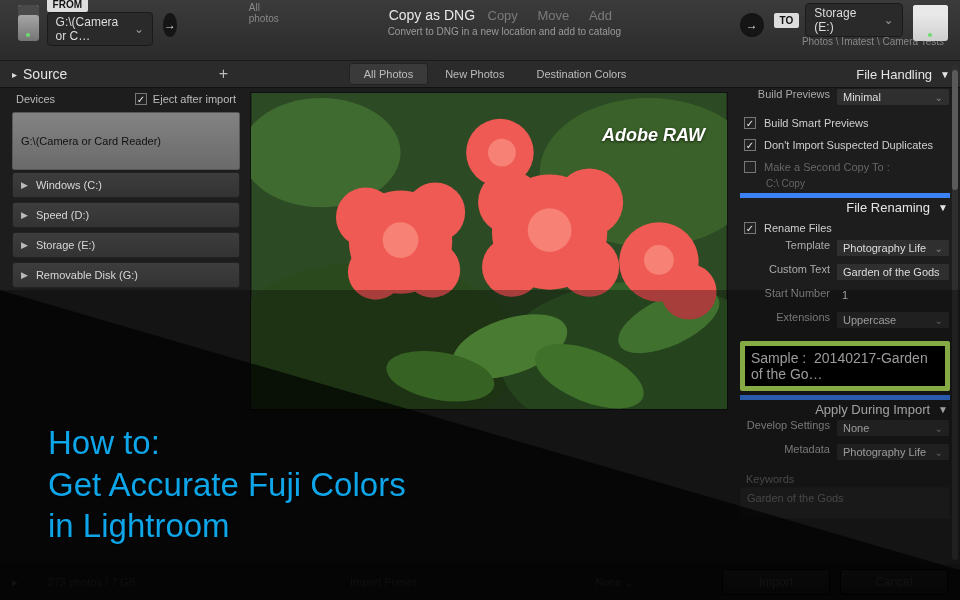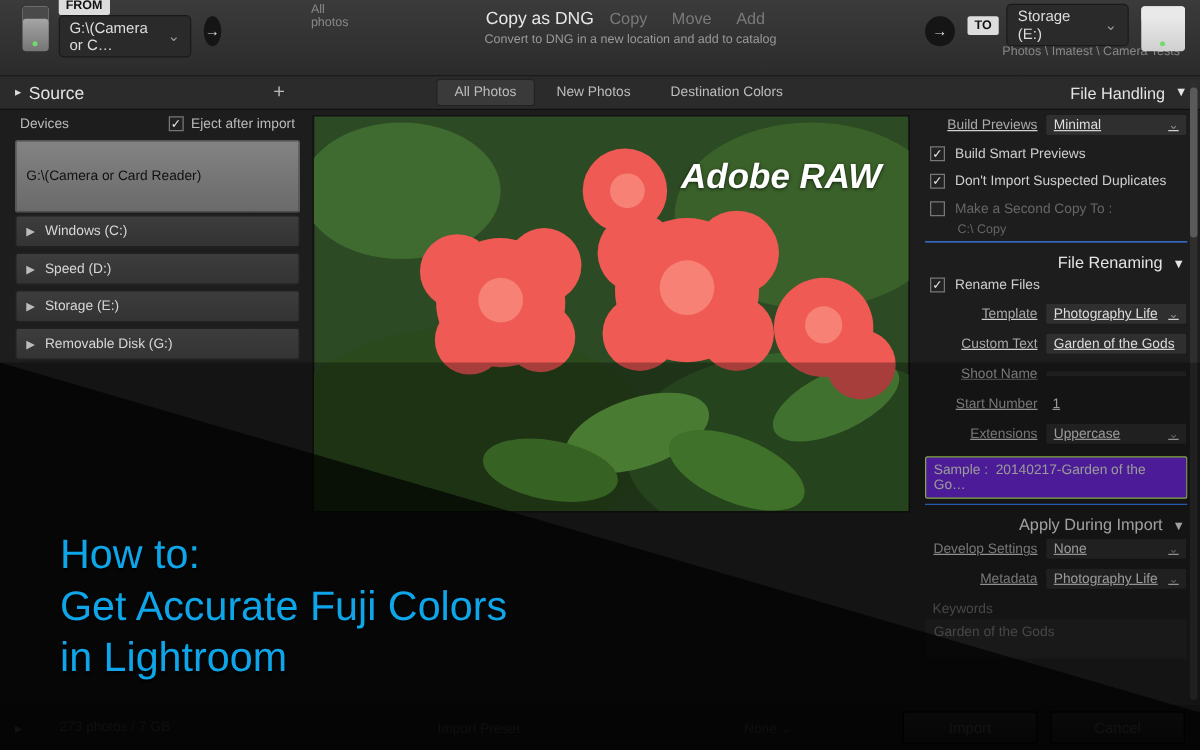--- a/index.html
+++ b/index.html
@@ -60,39 +60,39 @@
   .file-row { display:flex; align-items:center; height:26px; padding:0 8px;
               background:linear-gradient(#3d3d3d,#333333); border:1px solid #222; border-radius:3px;
               margin-bottom:4px; color:#d7d7d7; }
   .file-row .tri { margin-right:8px; color:#bbb; font-size:9px; }
 
   
   .preview { position:absolute; top:92px; left:250px; width:478px; height:318px;
              background:#1d1d1a; border:1px solid #111; overflow:hidden; }
   .flower-svg { width:100%; height:100%; display:block; }
   .raw-label { position:absolute; top:32px; right:22px; color:#fff; font-weight:700;
-               font-style:italic; font-size:28px; text-shadow:0 1px 3px #000a; pointer-events:none; }
+               font-style:italic; font-size:18px; text-shadow:0 1px 3px #000a; pointer-events:none; }
 
   
   .right-panel { position:absolute; top:88px; right:10px; width:210px; bottom:36px;
                  font-size:11px; color:#cfcfcf; overflow:hidden; }
-  .rp-line { display:flex; align-items:center; height:24px;text-decoration:underline; }
+  .rp-line { display:flex; align-items:flex-start; height:24px; }
   .rp-line .lab { flex:0 0 96px; text-align:right; padding-right:6px; color:#aaa; font-size:11px; }
   .rp-line .val { flex:1; background:#2f2f2f; border:1px solid #1c1c1c; border-radius:2px;
                   padding:2px 6px; color:#ddd; font-size:11px; display:flex; align-items:center; }
   .rp-line .val .dd { margin-left:auto; color:#888; font-size:10px; }
   .rp-line.plain .val { background:none; border:none; color:#ddd; }
   .rp-check { display:flex; align-items:center; height:22px; padding-left:4px; }
   .rp-check .chk { margin-right:8px; }
-  .rp-section-head { display:flex; align-items:flex-end; justify-content:flex-end; height:24px;
-                     font-size:13px; color:#e4e4e4; border-top:1px solid #3b82f6; margin-top:4px; padding-right:2px; }
+  .rp-section-head { display:flex; align-items:center; justify-content:flex-end; height:24px;
+                     font-size:13px; color:#e4e4e4; border-top:5px solid #3b82f6; margin-top:4px; padding-right:2px; }
   .rp-section-head .tri { margin-left:8px; font-size:10px; }
   .rp-dim { color:#666; }
-  .rp-sample { background:#6d28d9; border:1px solid #bef264; border-radius:2px; padding:4px 6px;
-               font-size:11px; color:#ddd; margin-top:6px; }
+  .rp-sample { background:#000000; border:5px solid #bef264; border-radius:2px; padding:4px 6px;
+               font-size:14px; color:#ddd; margin-top:6px; }
 
   .chkbox { width:12px; height:12px; border:1px solid #777; background:#222;
             display:inline-flex; align-items:center; justify-content:center; font-size:10px; color:#eee; }
 
   
   .bottombar { position:absolute; left:0; right:0; bottom:0; height:36px;
                background:#171717; display:flex; align-items:center; padding:0 12px;
                font-size:11px; color:#444; }
   .bottombar .status { margin-left:30px; }
   .bottombar .preset { position:absolute; left:350px; }
@@ -276,24 +276,20 @@
           <span>Photography Life</span>
           <span class="dd">⌄</span>
         </span>
       </div>
     <div class="rp-line">
         <span class="lab">Custom Text</span>
         <span class="val">
           <span>Garden of the Gods</span>
         </span>
       </div>
-    <div class="rp-line rp-dim">
-        <span class="lab">Shoot Name</span>
-        <span class="val" style="background:#2b2b2b"></span>
-      </div>
     <div class="rp-line plain">
         <span class="lab">Start Number</span>
         <span class="val">1</span>
       </div>
     <div class="rp-line">
         <span class="lab">Extensions</span>
         <span class="val">
           <span>Uppercase</span>
           <span class="dd">⌄</span>
         </span>

